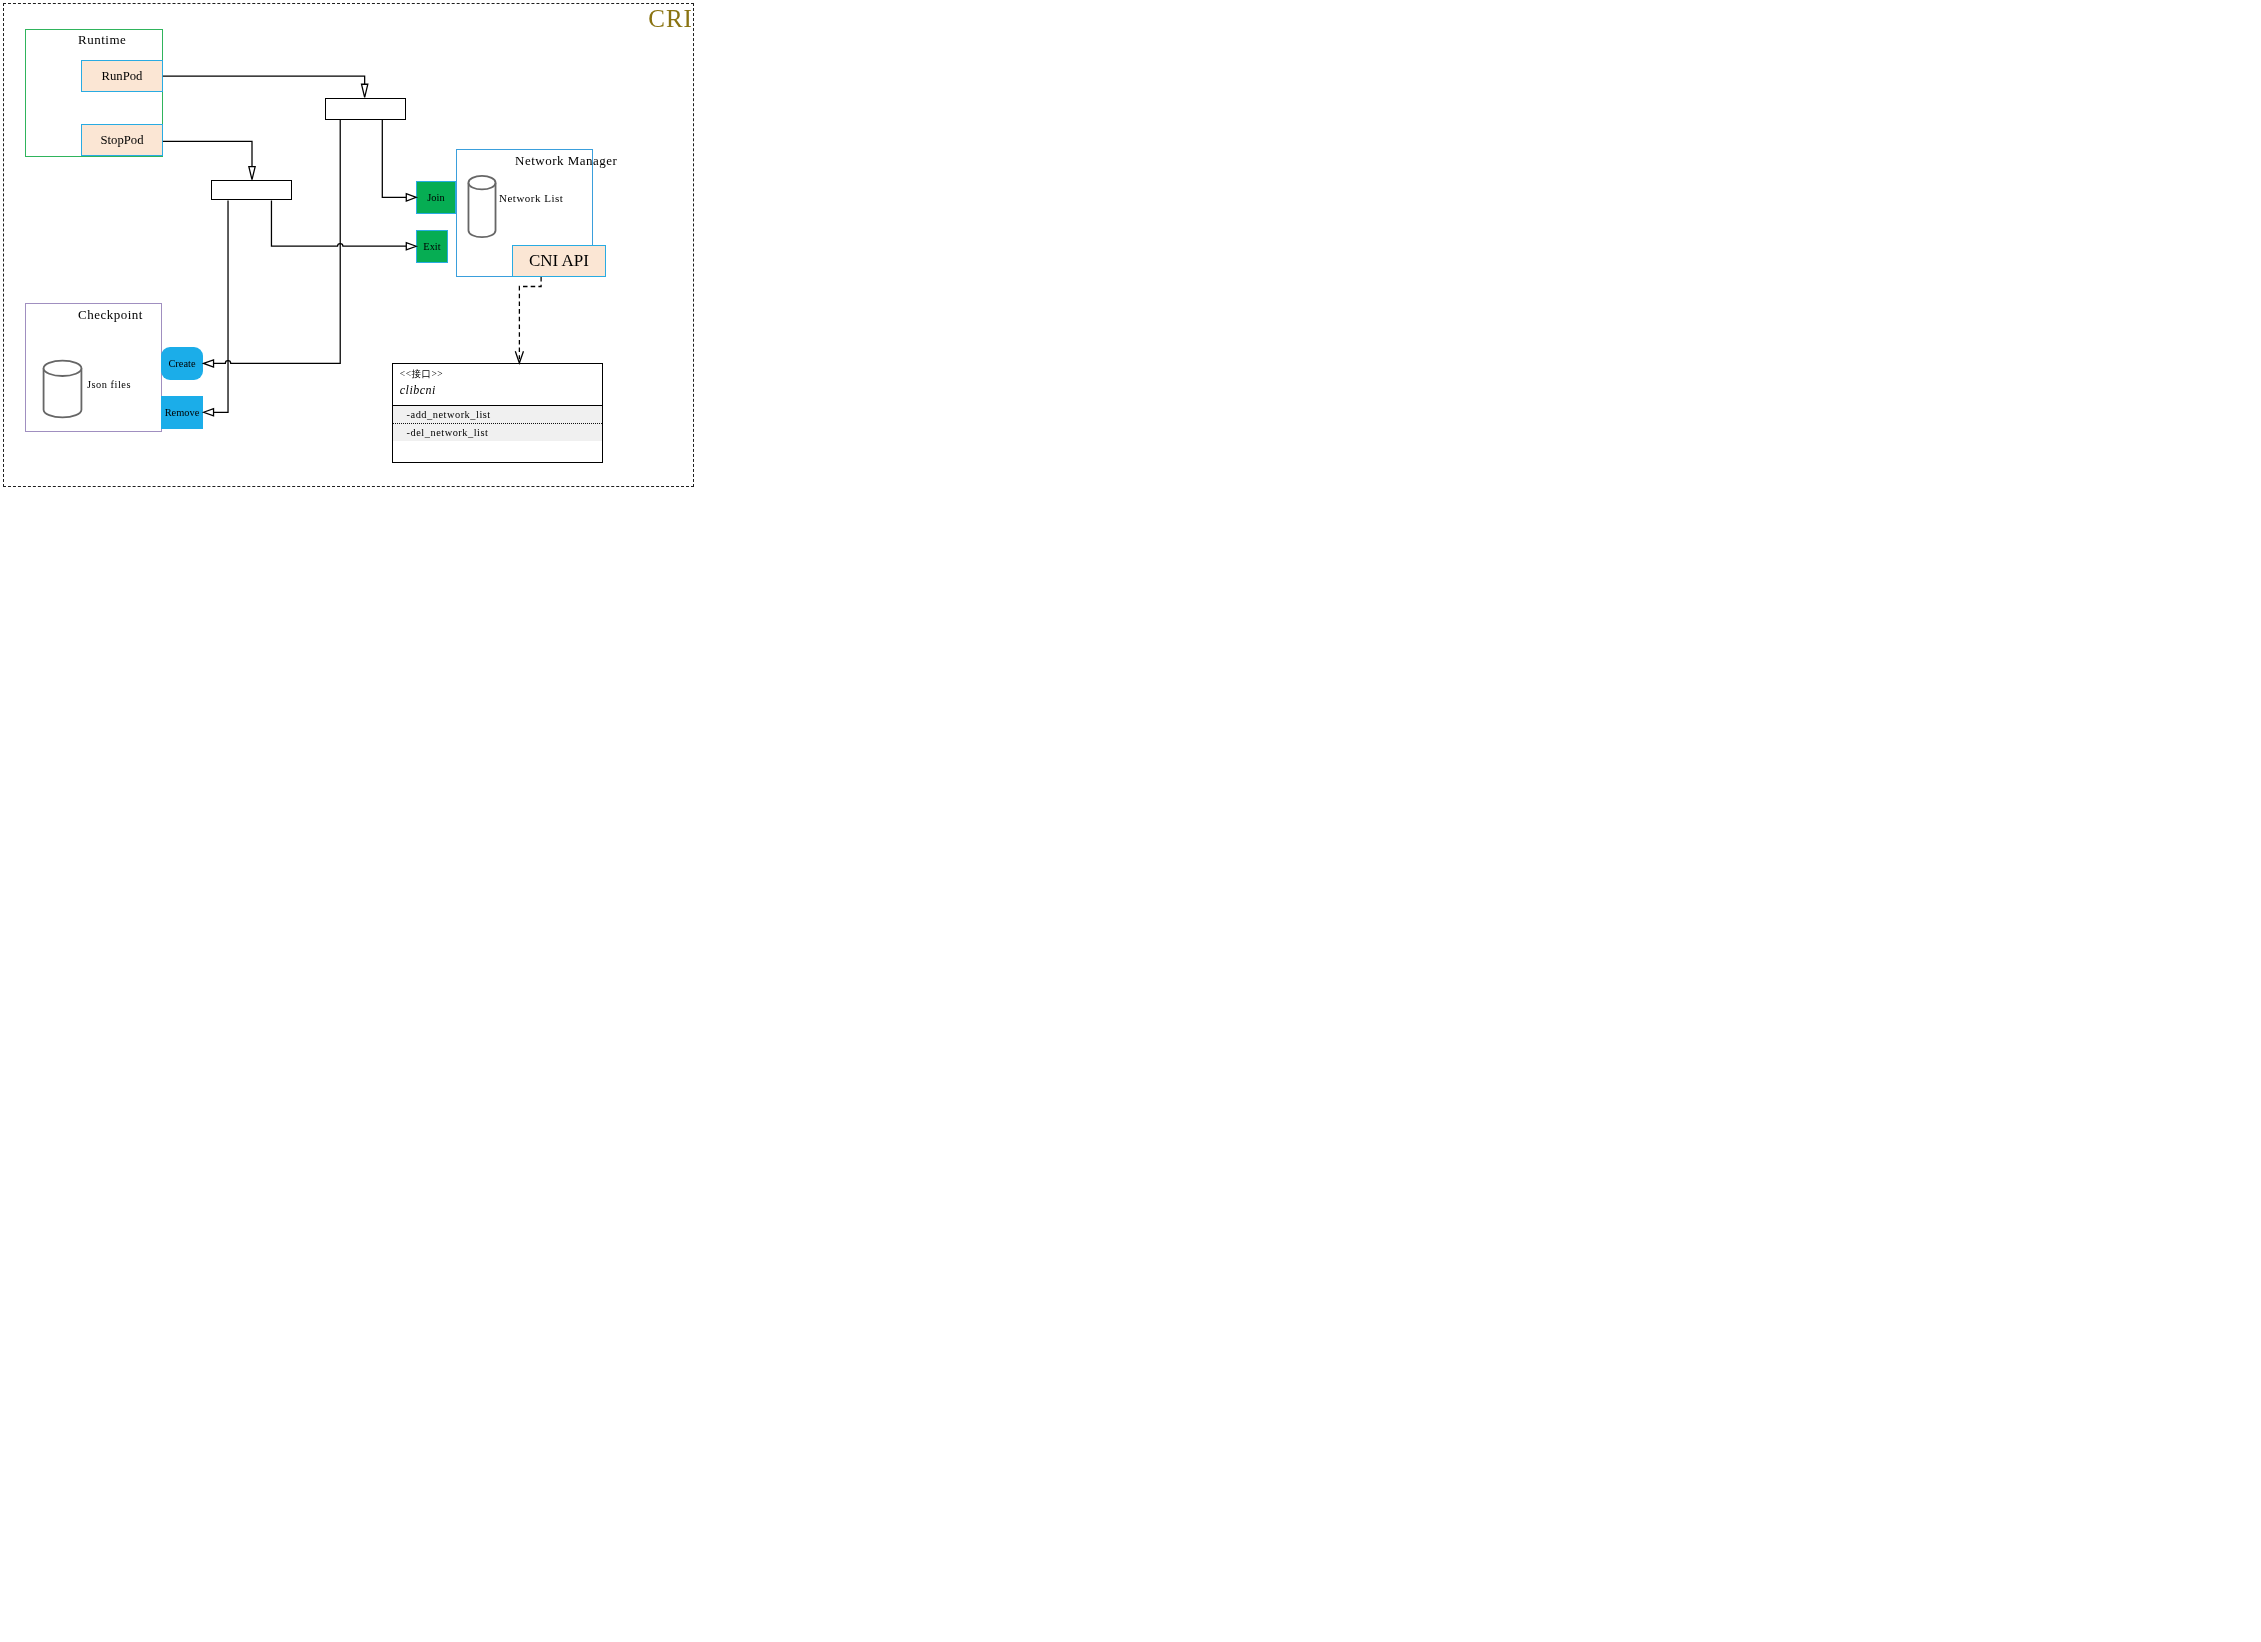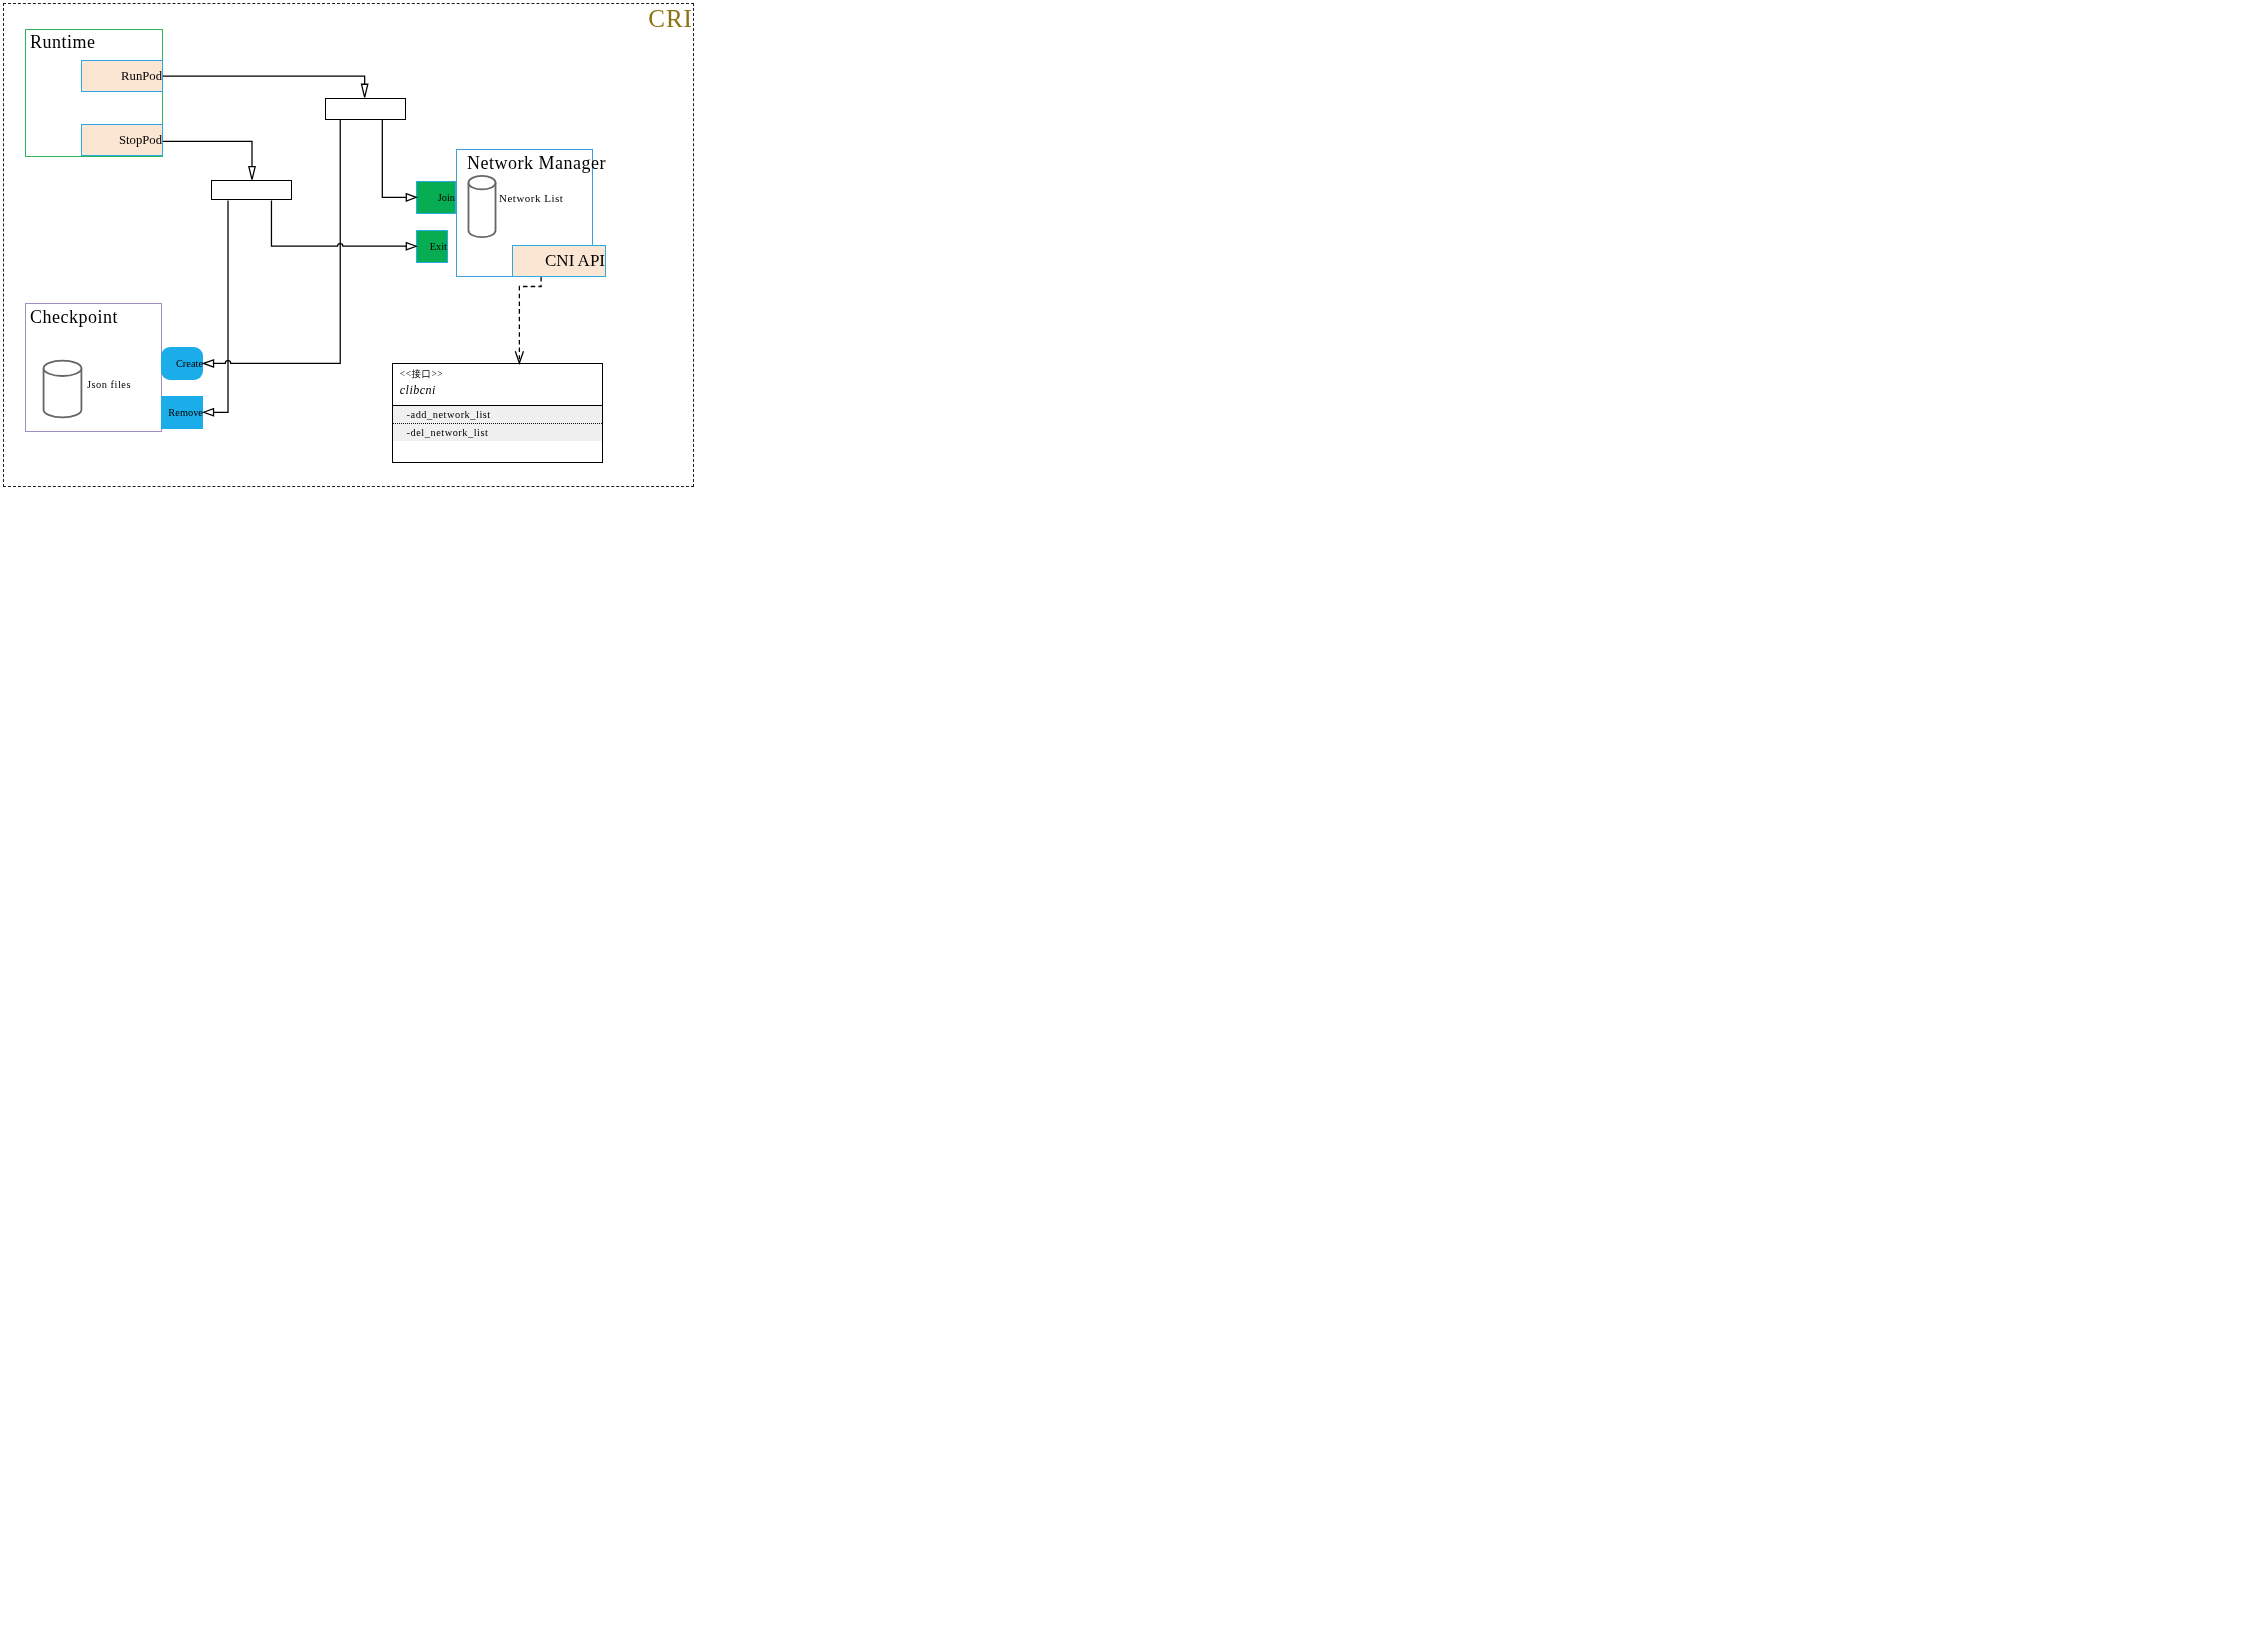--- a/index.html
+++ b/index.html
@@ -10,23 +10,23 @@
   html,body{margin:0;padding:0;background:#ffffff;}
   .canvas{
     position:relative; width:699px; height:492px; background:#ffffff; overflow:hidden;
     font-family:"Liberation Serif","DejaVu Serif",serif; color:#000;
   }
   .frame{
     position:absolute; left:3.2px; top:3.2px; width:691px; height:484px;
     border:0.9px dashed #1f1f1f; box-sizing:border-box; z-index:0;
   }
   .box{position:absolute; box-sizing:border-box; background:#fff;}
-  .grouplabel{position:absolute; font-size:18px; letter-spacing:0.5px; white-space:nowrap; z-index:3;}
+  .grouplabel{position:absolute; font-size:13px; letter-spacing:0.5px; white-space:nowrap; z-index:3;margin-left:48px;}
   .node{
-    position:absolute; box-sizing:border-box; display:flex; align-items:center; justify-content:flex-end;
+    position:absolute; box-sizing:border-box; display:flex; align-items:center; justify-content:center;
     white-space:nowrap; z-index:4;
   }
   #runtime-box{left:25px; top:28.5px; width:138px; height:128px; border:0.7px solid var(--runtime-border); z-index:2;}
   #runtime-label{left:30px; top:32px;}
   #runpod{left:81px; top:60px; width:82px; height:32px; background:var(--peach-fill); border:0.7px solid var(--cyan-border); font-size:12.7px;}
   #stoppod{left:81px; top:124px; width:82px; height:32px; background:var(--peach-fill); border:0.7px solid var(--cyan-border); font-size:12.7px;}
   #junction1{left:325px; top:98px; width:81px; height:22px; border:1.4px solid var(--line); z-index:2;}
   #junction2{left:211px; top:180px; width:81px; height:20.4px; border:1.4px solid var(--line); z-index:2;}
   #nm-box{left:456px; top:149px; width:137px; height:128px; border:0.9px solid var(--nm-border); z-index:2;}
   #nm-label{left:467px; top:153px;}

